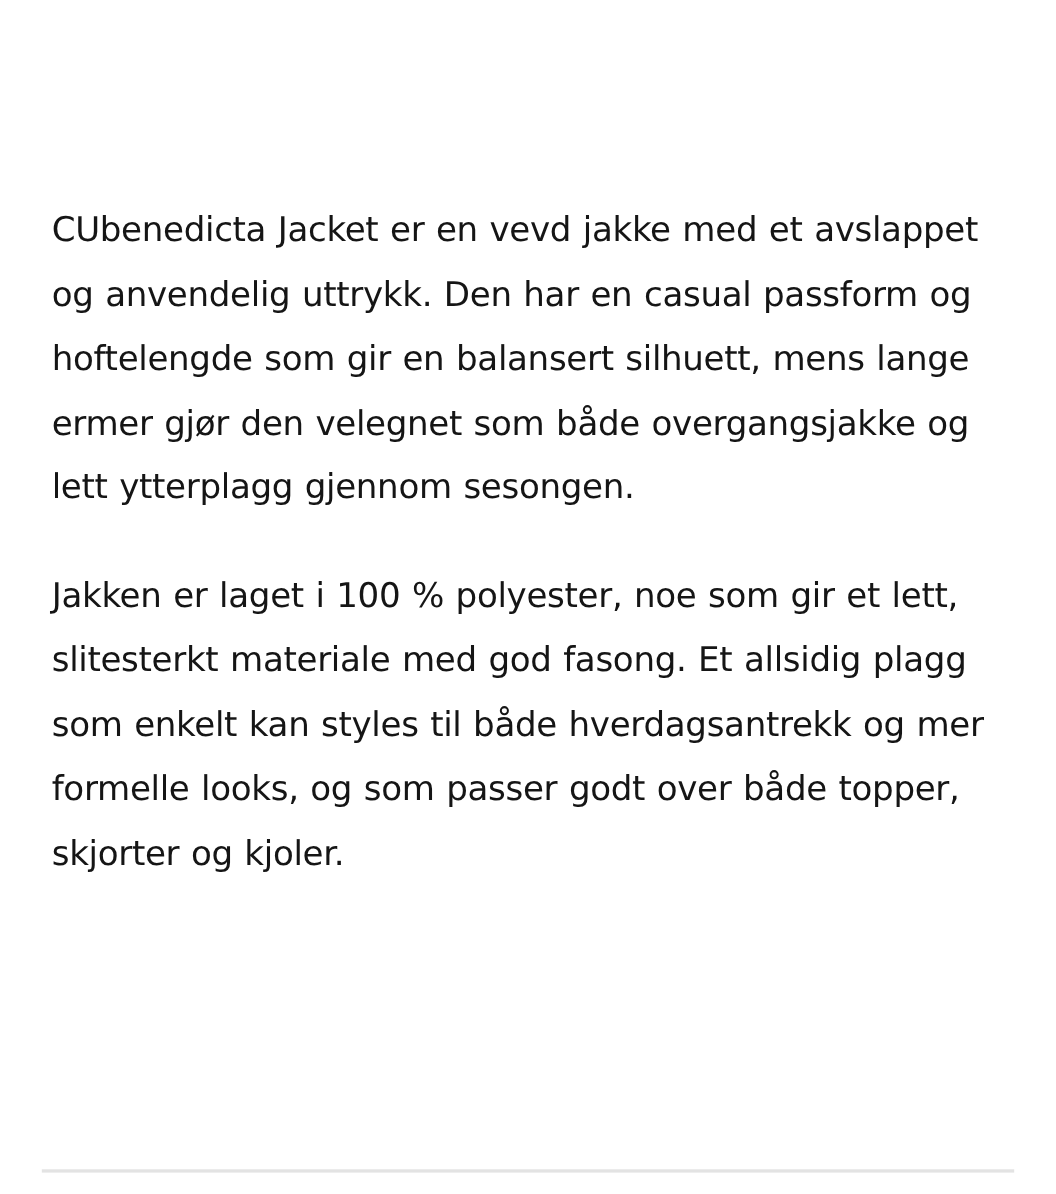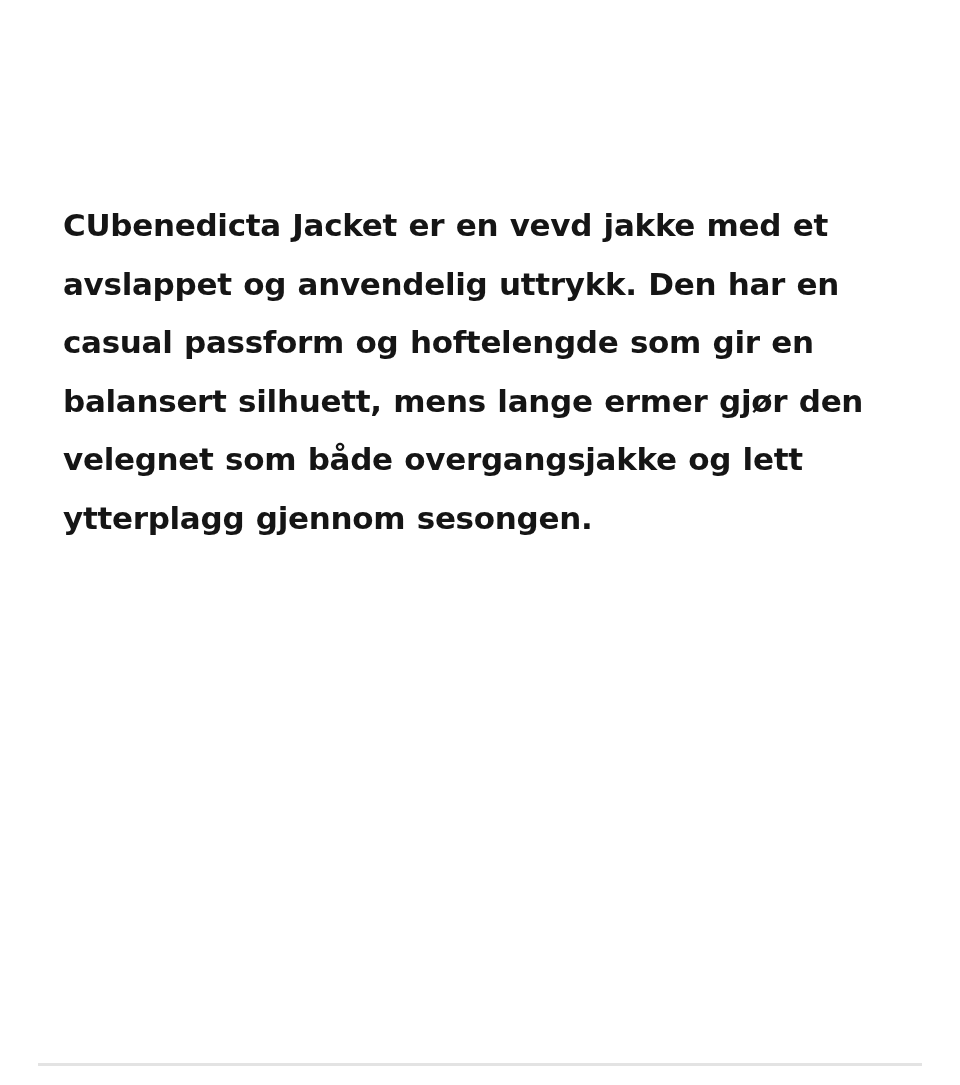--- a/index.html
+++ b/index.html
@@ -60,24 +60,24 @@
       background: #cfcfcf;
       border-radius: 1px;
     }
     .accordion-body {
       position: absolute;
       left: 9px;
       top: 180px;
       width: 870px;
     }
     .para {
-      margin: 16px;
+      margin: 0;
       font-family: "DejaVu Sans", sans-serif;
       font-size: 31px;
-      font-weight: 700;
+      font-weight: 400;
       line-height: 58.5px;
       color: #151515;
       letter-spacing: -0.3px;
       word-spacing: 1px;
     }
     .para + .para {
       margin-top: 40px;
     }
     .divider {
       position: absolute;
@@ -88,16 +88,17 @@
       background: #e3e3e3;
     }
   </style>
 </head>
 <body>
 
 <div class="accordion">
 
   <div class="accordion-body">
     <p class="para">CUbenedicta Jacket er en vevd jakke med et avslappet og anvendelig uttrykk. Den har en casual passform og hoftelengde som gir en balansert silhuett, mens lange ermer gjør den velegnet som både overgangsjakke og lett ytterplagg gjennom sesongen.</p>
+    <p class="para">Jakken er laget i 100 % polyester, noe som gir et lett, slitesterkt materiale med god fasong. Et allsidig plagg som enkelt kan styles til både hverdagsantrekk og mer formelle looks, og som passer godt over både topper, skjorter og kjoler.</p>
   </div>
 
   <div class="divider"></div>
 </div>
 
 </body></html>

